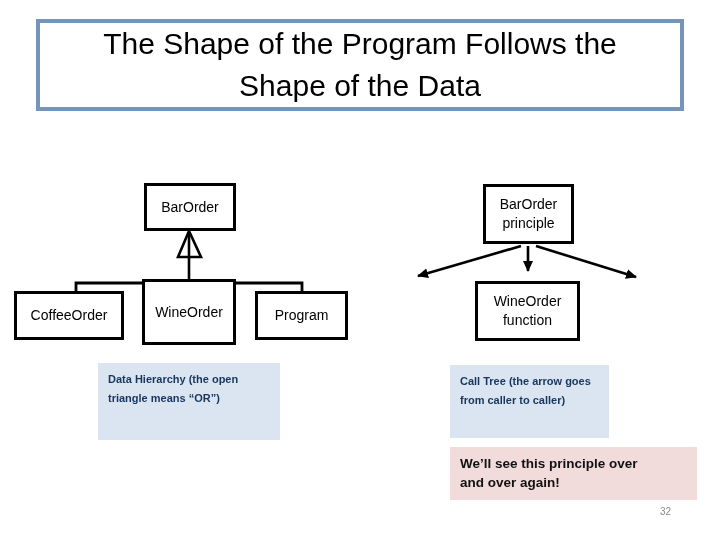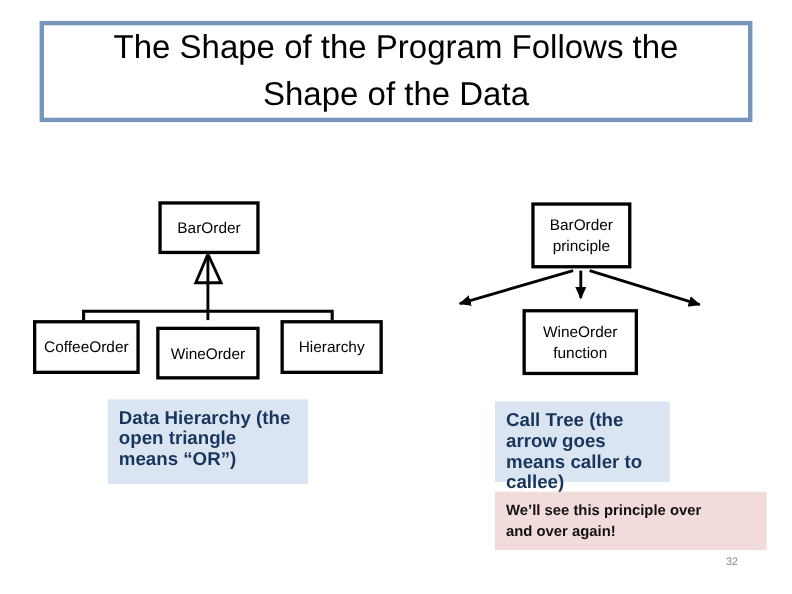--- a/index.html
+++ b/index.html
@@ -17,21 +17,21 @@
   }
   svg.connectors{position:absolute;left:0;top:0;pointer-events:none;}
   .node{
     position:absolute;box-sizing:border-box;background:#ffffff;border:3px solid #000000;
     display:flex;align-items:center;justify-content:center;text-align:center;
     font-size:14px;color:#000000;line-height:1.35;
   }
   .node.tight{white-space:nowrap;overflow:visible;}
   .caption{
     position:absolute;box-sizing:border-box;background:#dbe5f1;color:#17365d;
-    font-size:17px;font-weight:bold;line-height:19px;
+    font-size:11px;font-weight:bold;line-height:19px;
   }
   .caption-left{left:98px;top:363px;width:182px;height:77px;padding:7px 12px 0 10px;}
   .caption-right{left:450px;top:365px;width:159px;height:73px;padding:7px 8px 0 10px;}
   .note-box{
     position:absolute;left:450px;top:447px;width:247px;height:53px;
     box-sizing:border-box;background:#f2dcdb;color:#111111;
     font-size:13.5px;font-weight:bold;line-height:19px;padding:7px 36px 0 10px;
   }
   .page-number{
     position:absolute;left:660px;top:506px;font-size:10px;color:#8a8a8a;
@@ -56,27 +56,27 @@
     <polygon points="189,231 178,257 201,257" fill="#ffffff" stroke="#000000" stroke-width="2.6"></polygon>
     <line x1="189" y1="234" x2="189" y2="291" stroke="#000000" stroke-width="2.6"></line>
     <polyline points="76,291 76,283 302,283 302,291" fill="none" stroke="#000000" stroke-width="2.8"></polyline>
 
     <line x1="521" y1="246" x2="418" y2="276" stroke="#000000" stroke-width="2.6" marker-end="url(#ah)"></line>
     <line x1="528" y1="246" x2="528" y2="271" stroke="#000000" stroke-width="2.6" marker-end="url(#ah)"></line>
     <line x1="536" y1="246" x2="636" y2="277" stroke="#000000" stroke-width="2.6" marker-end="url(#ah)"></line>
   </svg>
 
   <div class="node" style="left:144px;top:183px;width:92px;height:48px;">BarOrder</div>
-  <div class="node tight" style="left:30px;top:291px;width:97px;height:49px;">CoffeeOrder</div>
-  <div class="node tight" style="left:142px;top:297px;width:94px;height:48px;">WineOrder</div>
-  <div class="node tight" style="left:255px;top:291px;width:93px;height:49px;">Hierarchy</div>
+  <div class="node tight" style="left:14px;top:291px;width:110px;height:49px;">CoffeeOrder</div>
+  <div class="node tight" style="left:142px;top:279px;width:94px;height:66px;">WineOrder</div>
+  <div class="node tight" style="left:255px;top:291px;width:93px;height:49px;">Program</div>
 
   <div class="node" style="left:483px;top:184px;width:91px;height:60px;">BarOrder principle</div>
   <div class="node" style="left:475px;top:281px;width:105px;height:60px;">WineOrder function</div>
 
   <div class="caption caption-left">Data Hierarchy (the open triangle means “OR”)</div>
-  <div class="caption caption-right">Call Tree (the arrow goes means caller to callee)</div>
+  <div class="caption caption-right">Call Tree (the arrow goes from caller to caller)</div>
 
   <div class="note-box">We’ll see this principle over and over again!</div>
 
   <div class="page-number">32</div>
 
 </div>
 
 </body></html>

